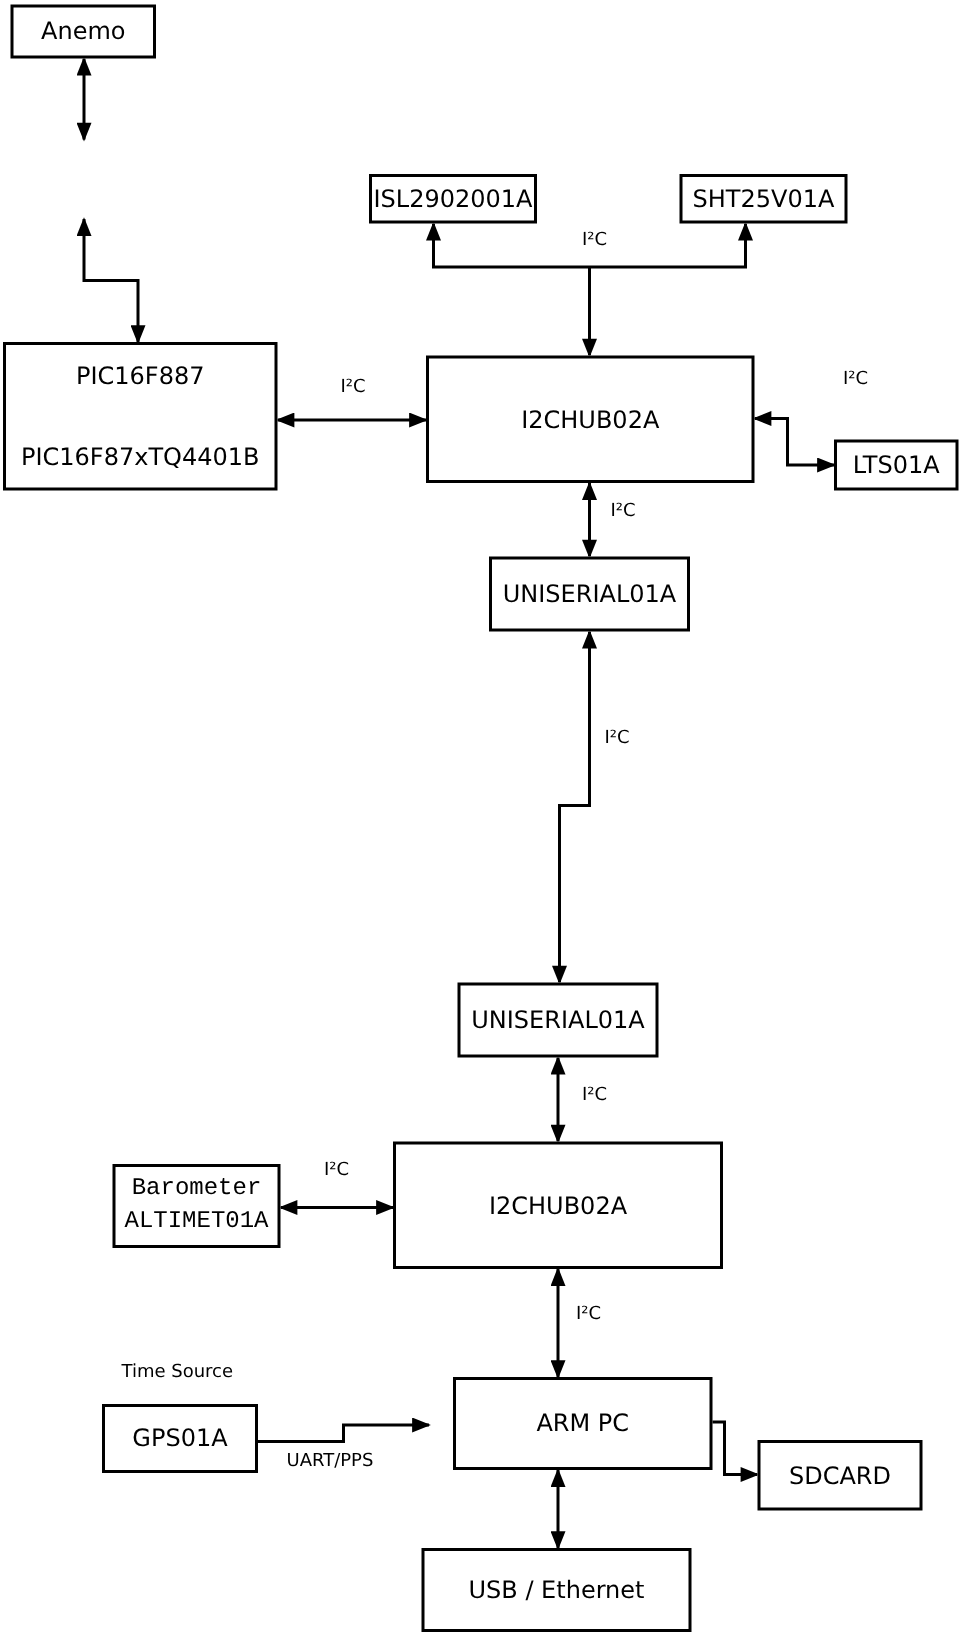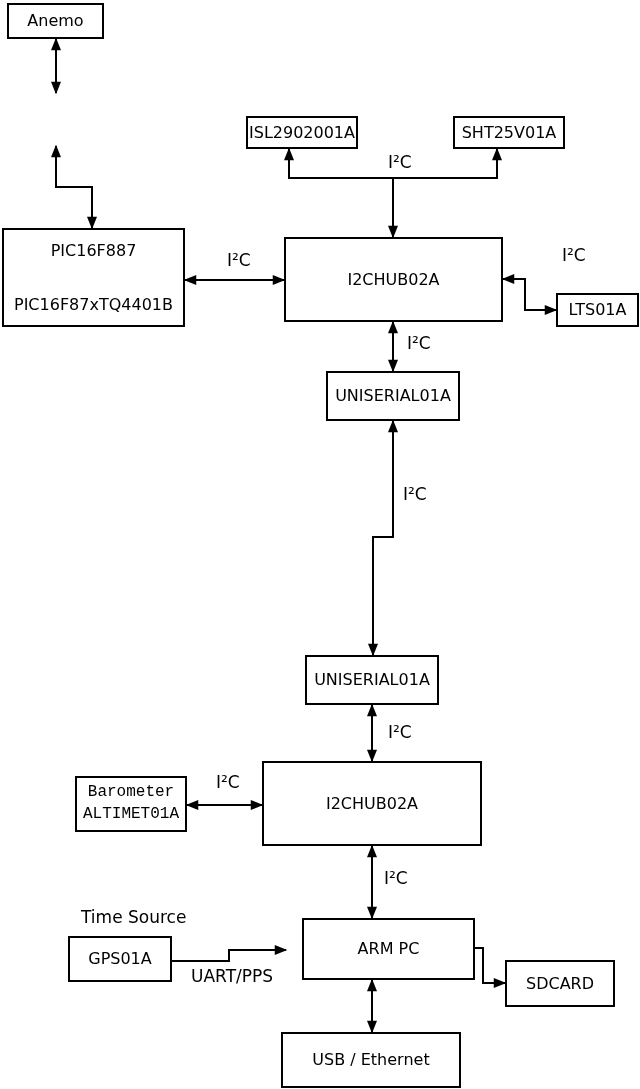--- a/index.html
+++ b/index.html
@@ -32,21 +32,21 @@
     align-items: center;
     justify-content: center;
     text-align: center;
     font-size: 16px;
     line-height: 1.35;
     z-index: 1;
     white-space: nowrap;
   }
   .elabel {
     position: absolute;
-    font-size: 17px;
+    font-size: 12px;
     line-height: 1.2;
     white-space: nowrap;
     z-index: 2;
   }
 </style>
 </head>
 <body>
 
 <div id="canvas">
 

